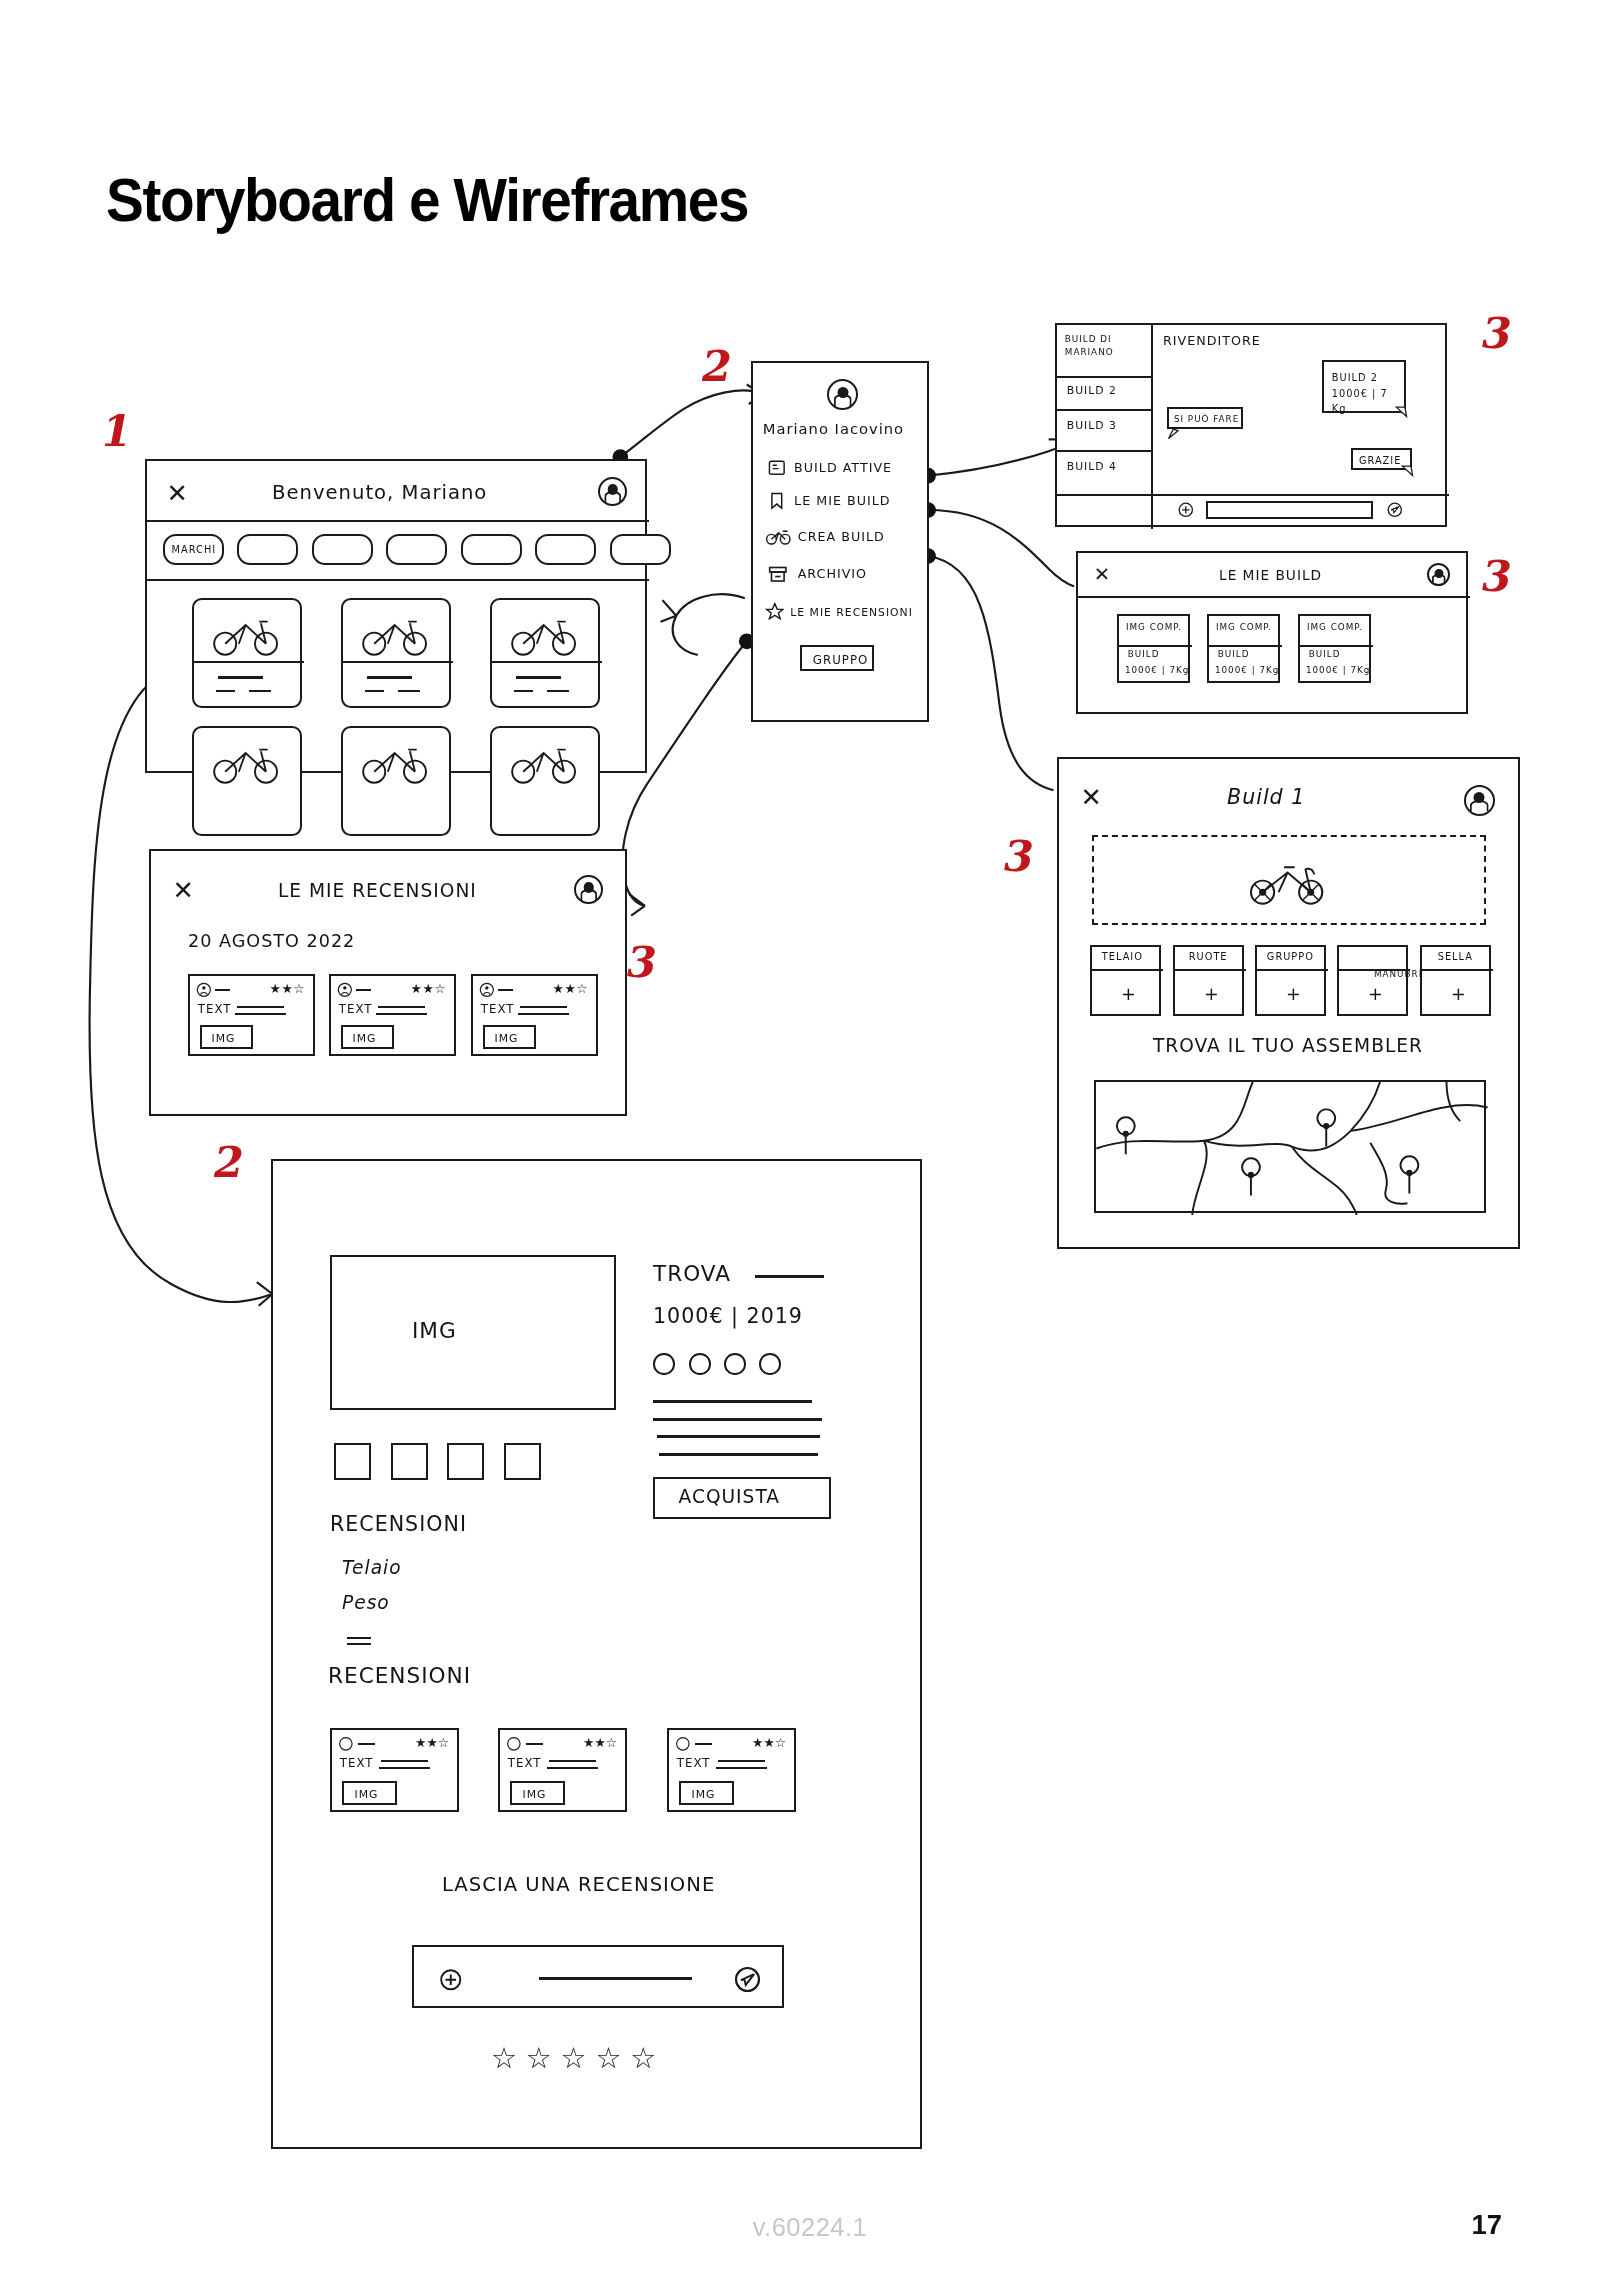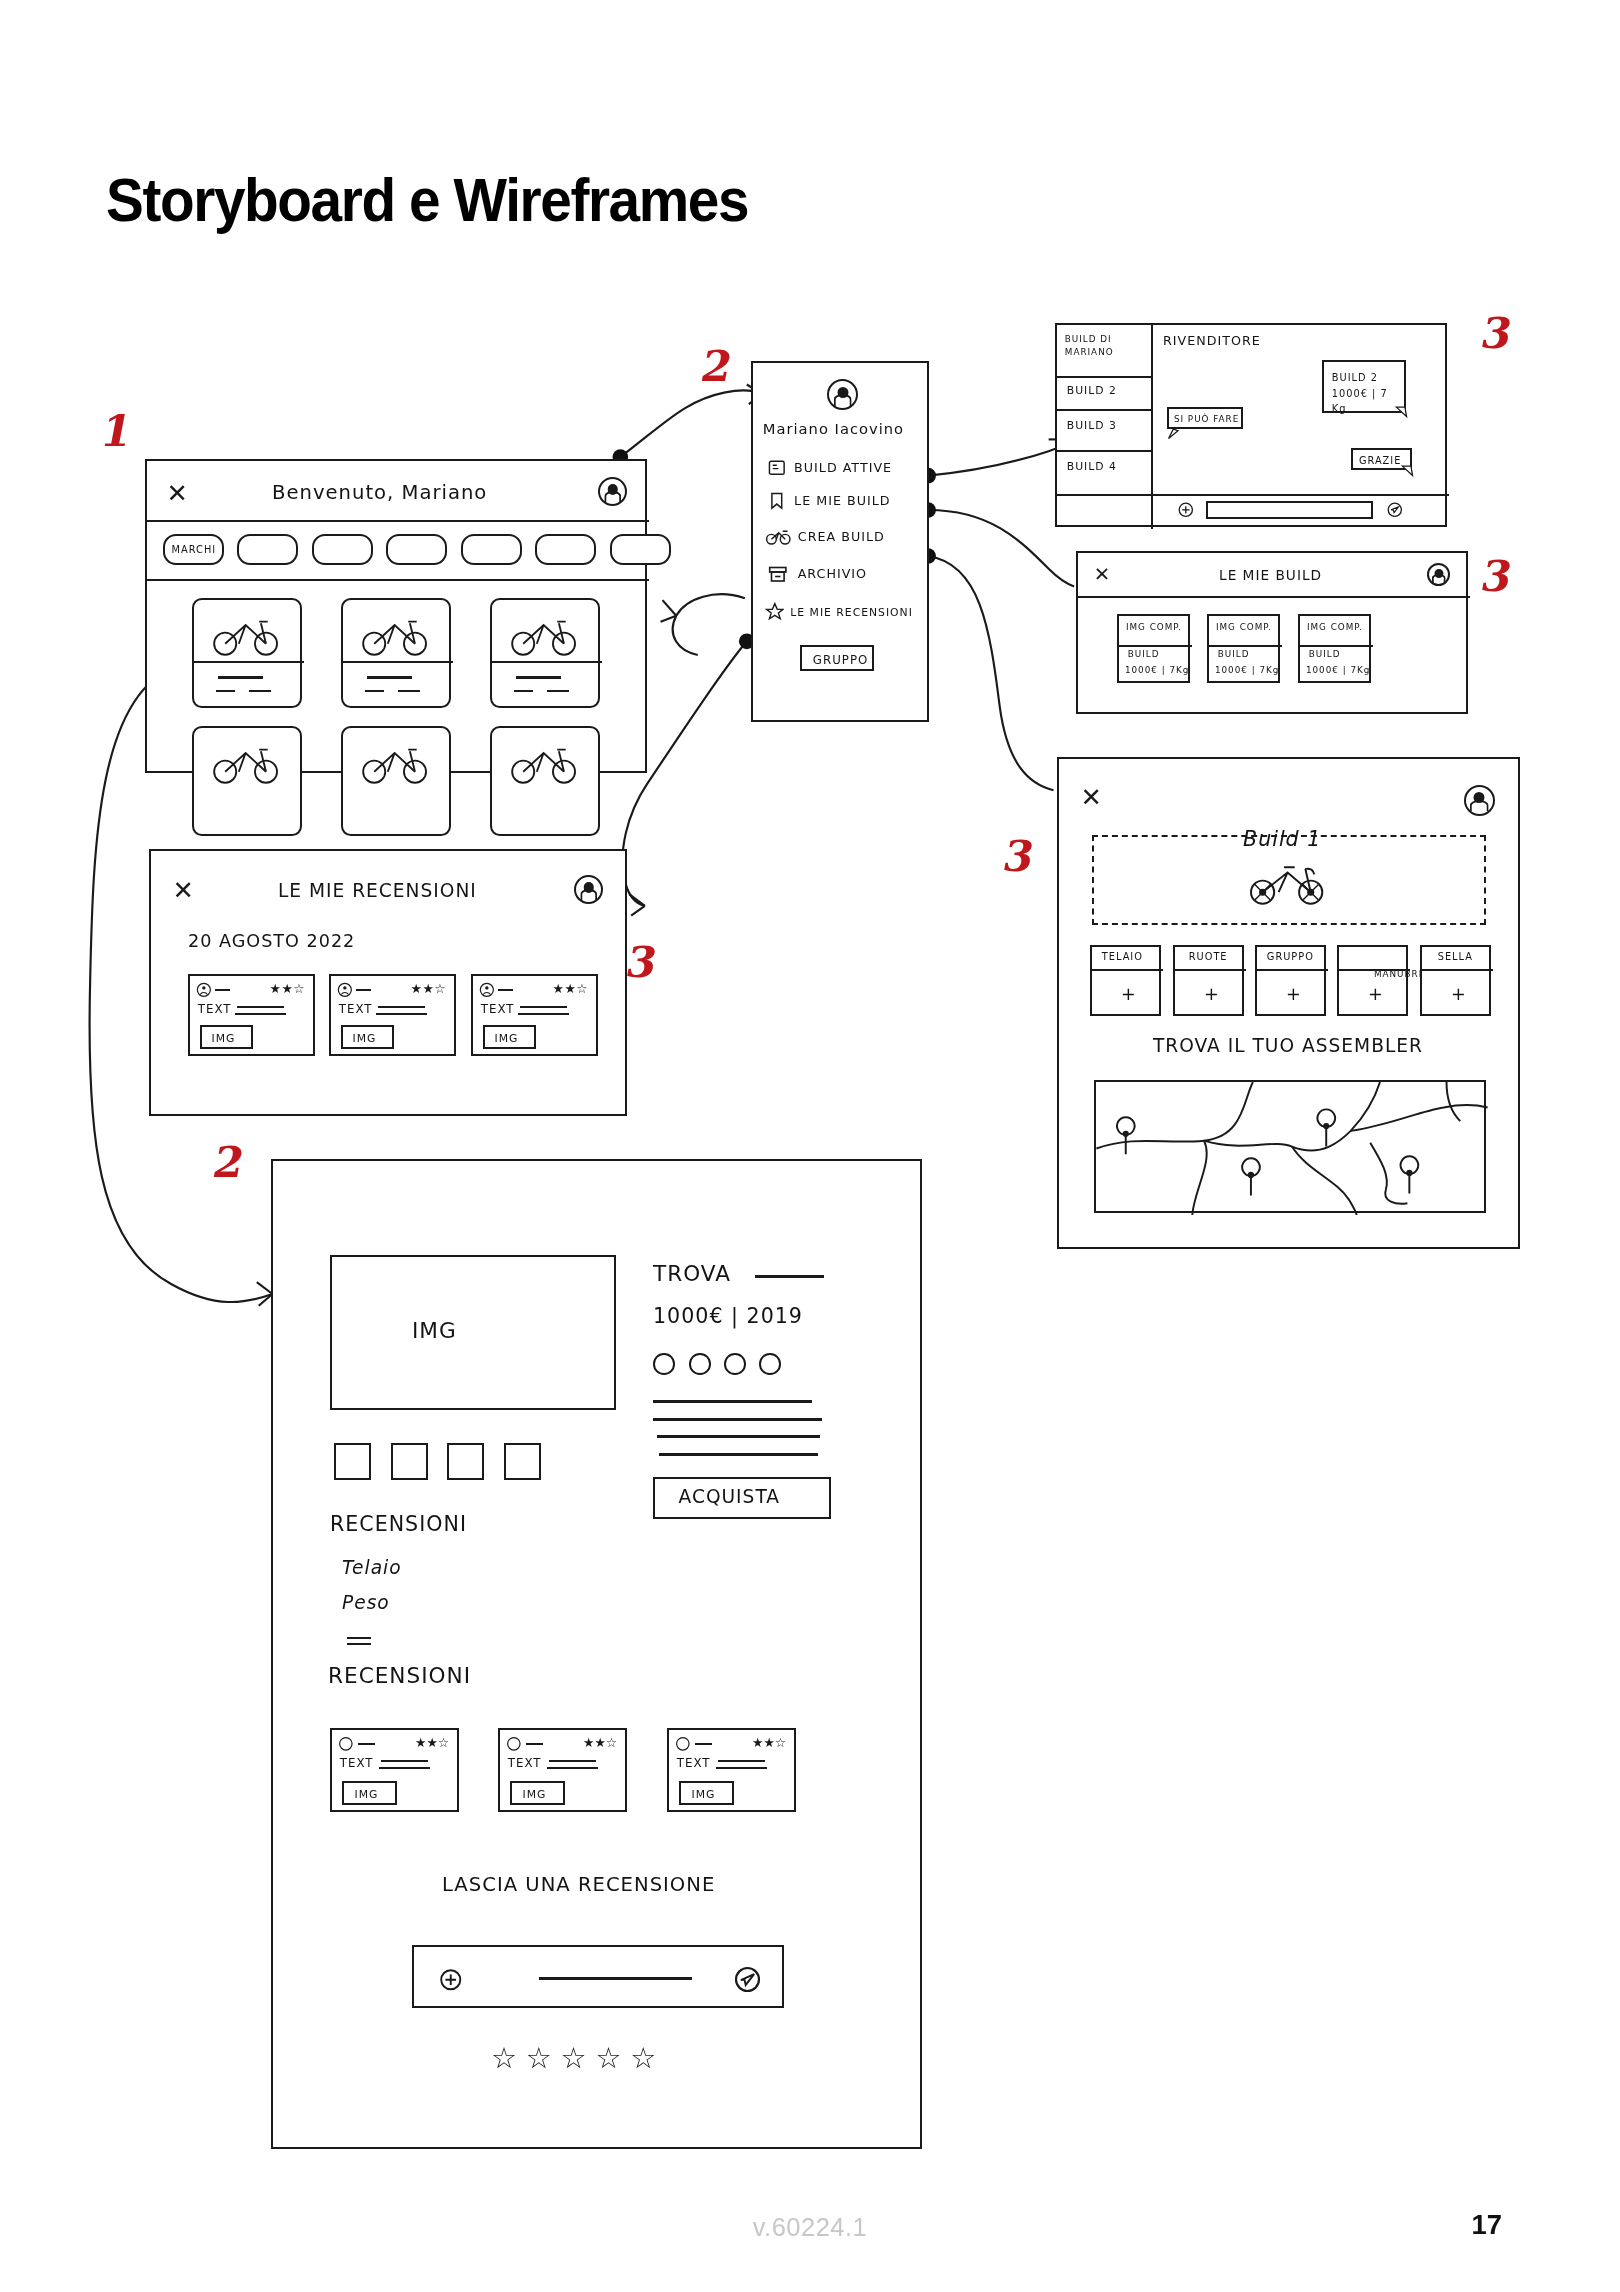--- a/index.html
+++ b/index.html
@@ -378,21 +378,21 @@
     <div class="line" style="left:47px; top:30px; width:47px;"></div>
     <div class="line" style="left:45px; top:37px; width:51px;"></div>
     <div class="box" style="left:9.8px; top:49px; width:53px; height:23.5px;">
       <div class="txt hand" style="left:9.8px; top:4.9px; font-size:10.8px;">IMG</div>
     </div>
   </div>
 </div>
 
 <div class="frame" style="left:1057px; top:757px; width:463px; height:492px;">
   <div class="xclose" style="left:21.6px; top:25.5px; font-size:25.5px;">✕</div>
-  <div class="txt hand hand-i" style="left:184px; top:25.5px; font-size:20.6px;margin-top:42px;">Build 1</div>
+  <div class="txt hand hand-i" style="left:168px; top:25.5px; font-size:20.6px;">Build 1</div>
   <div class="avatar" style="right:23.5px; top:25.5px; width:31px; height:31px;"></div>
 
   <div style="position:absolute; left:33px; top:76px; width:394px; height:90px; border:2.5px dashed #1a1a1a;">
     <svg viewBox="0 0 110 60" style="position:absolute;left:149px;top:9.8px;width:98px;height:69px;">
       <circle cx="22" cy="42" r="13" fill="none" stroke="#1a1a1a" stroke-width="2.2"></circle>
       <circle cx="22" cy="42" r="4" fill="#1a1a1a"></circle>
       <path d="M13 33 l18 18 M13 51 l18 -18" stroke="#1a1a1a" stroke-width="1.6"></path>
       <circle cx="76" cy="42" r="13" fill="none" stroke="#1a1a1a" stroke-width="2.2"></circle>
       <circle cx="76" cy="42" r="4" fill="#1a1a1a"></circle>
       <path d="M67 33 l18 18 M67 51 l18 -18" stroke="#1a1a1a" stroke-width="1.6"></path>

